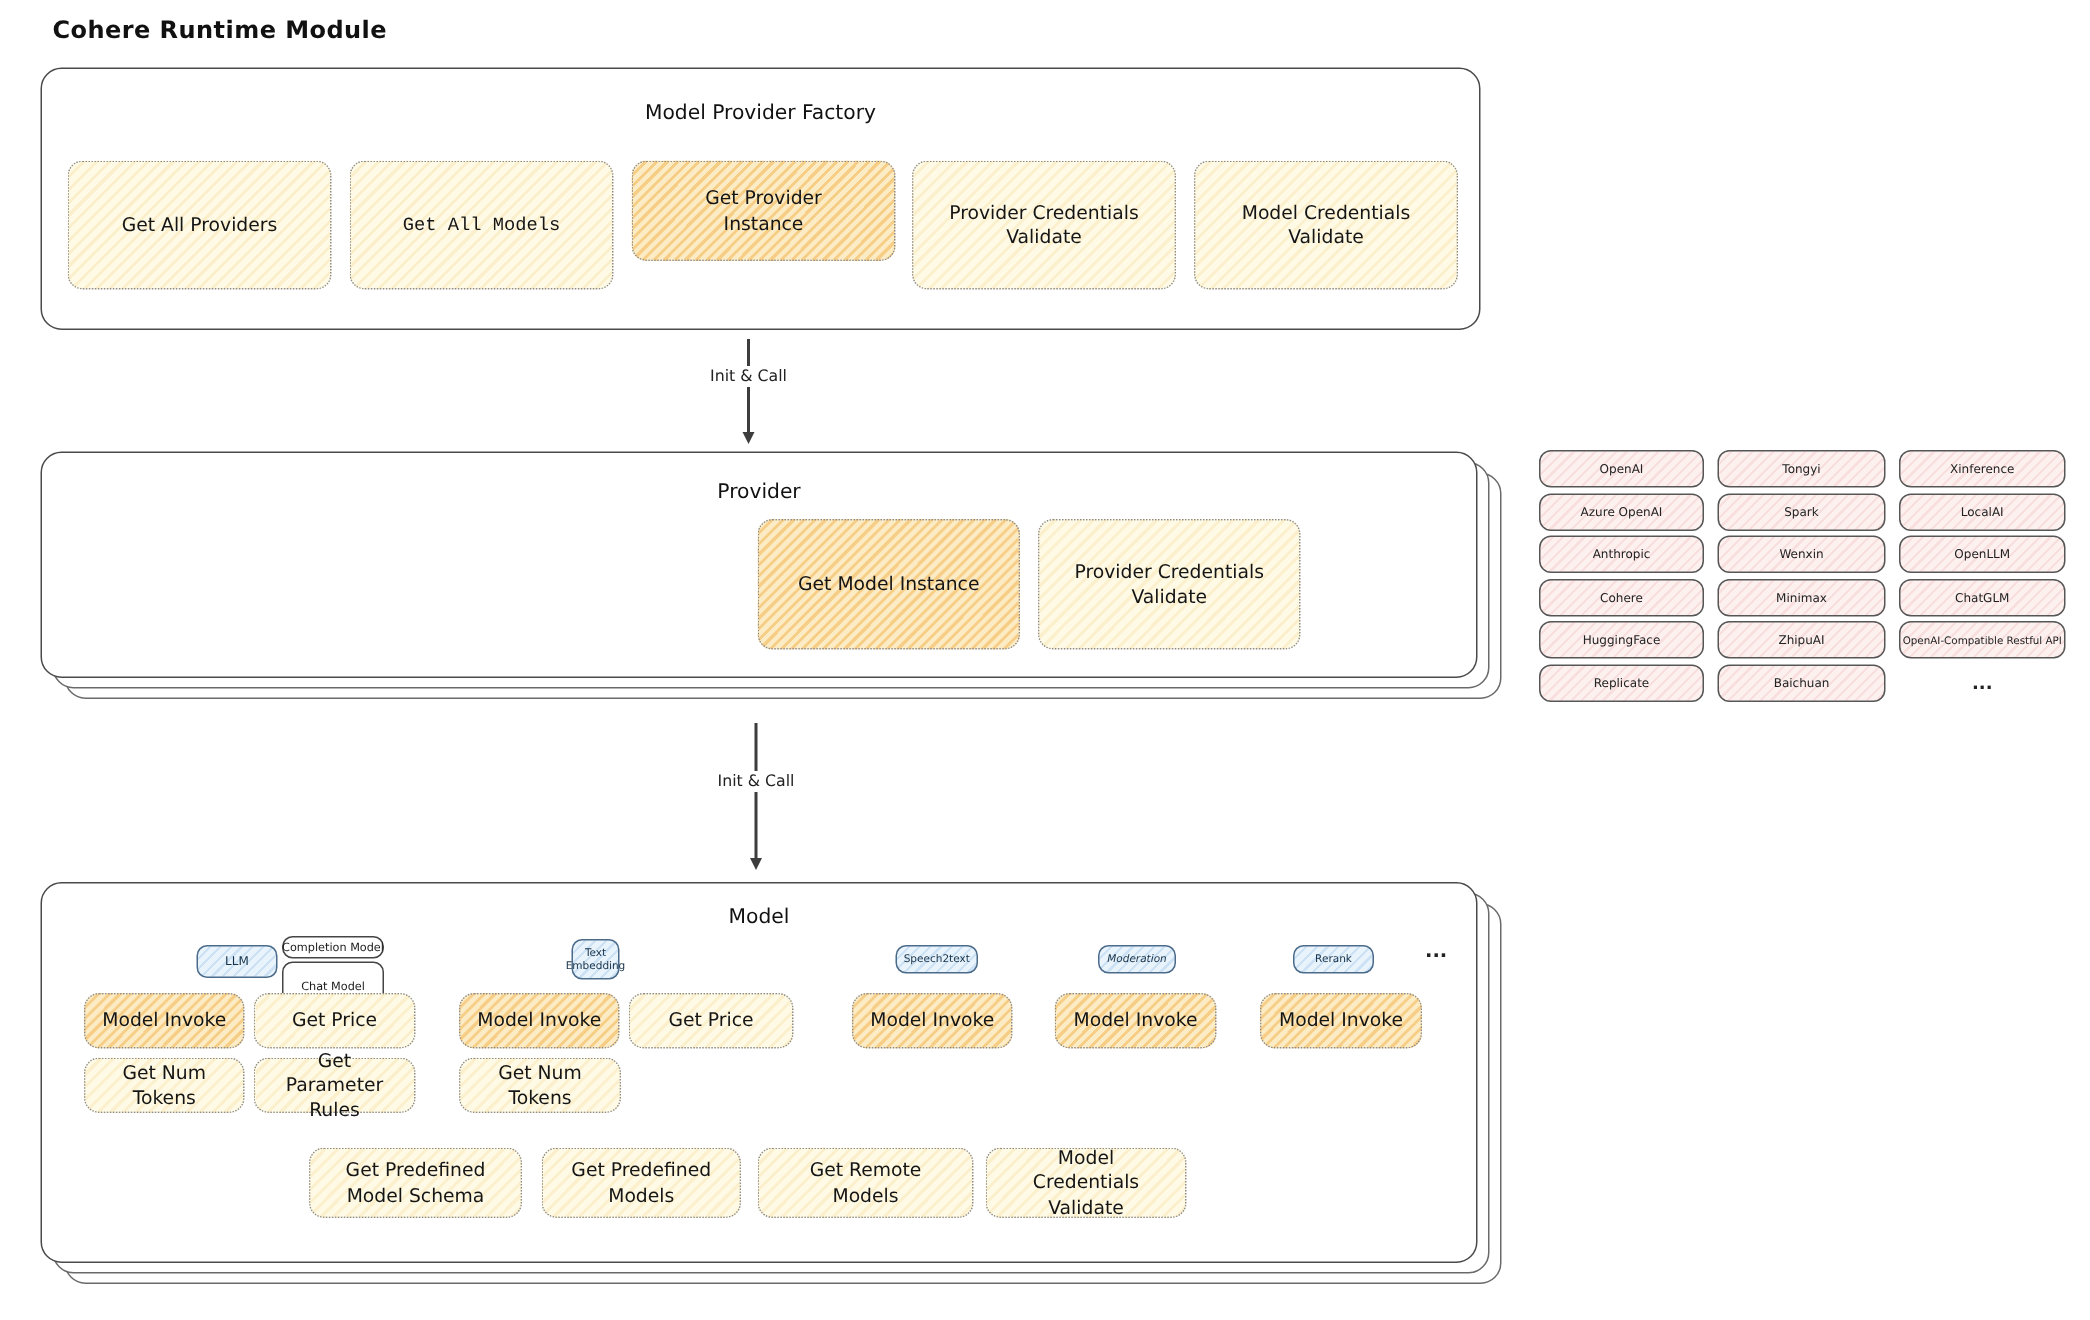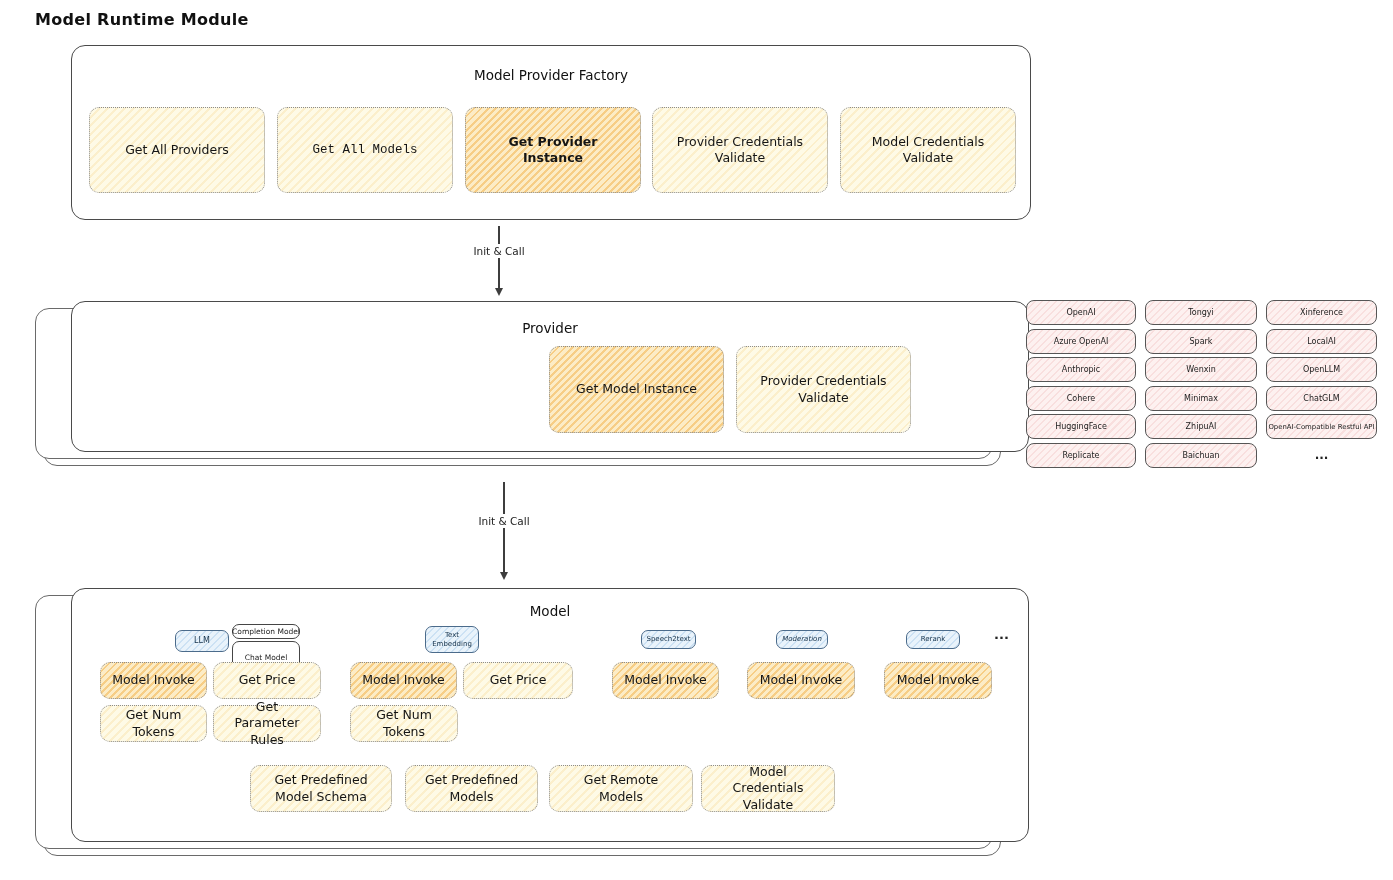--- a/index.html
+++ b/index.html
@@ -2,21 +2,21 @@
 <html><head>
 <meta charset="utf-8">
 <style>
   * { margin:0; padding:0; box-sizing:border-box; }
   html,body { background:#ffffff; }
   body { font-family:"DejaVu Sans","Liberation Sans",sans-serif; color:#1b1b1b; }
   #canvas { position:relative; width:1393px; height:880px; background:#ffffff; overflow:hidden; }
 
   .page-title { position:absolute; left:35px; top:10px; font-size:16px; font-weight:bold; color:#111; letter-spacing:0.3px; }
 
-  .frame { position:absolute; background:#fff; border:1.6px solid #4a4a4a; border-radius:14px;margin-left:44px; }
+  .frame { position:absolute; background:#fff; border:1.6px solid #4a4a4a; border-radius:14px; }
   .stack-layer { position:absolute; background:#fff; border:1.4px solid #6a6a6a; border-radius:14px; }
   .frame-title { position:absolute; left:0; width:100%; text-align:center; font-size:13.5px; color:#111; }
 
   .btn { position:absolute; display:flex; align-items:center; justify-content:center; text-align:center;
          border:1.4px dotted #8c8c8c; border-radius:10px; font-size:12.5px; line-height:1.3; color:#151515; padding:2px 10px; }
   .cream { background-color:#fefae6;
            background-image:repeating-linear-gradient(135deg, rgba(243,195,96,0.20) 0px, rgba(243,195,96,0.20) 2px, transparent 2px, transparent 6px); }
   .hl    { background-color:#fcecc6;
            background-image:repeating-linear-gradient(135deg, rgba(240,163,44,0.42) 0px, rgba(240,163,44,0.42) 2px, transparent 2px, transparent 5px); }
 
@@ -38,27 +38,27 @@
           background-image:repeating-linear-gradient(135deg, rgba(130,180,225,0.28) 0px, rgba(130,180,225,0.28) 1.5px, transparent 1.5px, transparent 5px); }
   .wtag { position:absolute; border:1.1px solid #454545; border-radius:7px; background:#fff; font-size:7.5px; color:#1b1b1b;
           display:flex; align-items:center; justify-content:center; white-space:nowrap; }
   .dots { position:absolute; font-size:13px; font-weight:bold; color:#222; }
 </style>
 </head>
 <body>
 
 <div id="canvas">
 
-  <div class="page-title">Model Runtime Module</div>
+  <div class="page-title">Cohere Runtime Module</div>
 
   <div class="frame" style="left:27px; top:45px; width:960px; height:175px;">
     <div class="frame-title" style="top:21px;">Model Provider Factory</div>
     <div class="btn cream" style="left:17px;  top:61px; width:176px; height:86px;">Get All Providers</div>
     <div class="btn cream" style="left:205px; top:61px; width:176px; height:86px;font-family:Liberation Mono, monospace;">Get All Models</div>
-    <div class="btn hl" style="left:393px; top:61px; width:176px; height:86px; padding:2px 28px;font-weight:bold;">Get Provider Instance</div>
+    <div class="btn hl" style="left:393px; top:61px; width:176px; height:67px; padding:2px 28px;">Get Provider Instance</div>
     <div class="btn cream" style="left:580px; top:61px; width:176px; height:86px; padding:2px 22px;">Provider Credentials Validate</div>
     <div class="btn cream" style="left:768px; top:61px; width:176px; height:86px; padding:2px 22px;">Model Credentials Validate</div>
   </div>
 
   <div class="arrow" style="left:449px; top:226px; height:70px;">
     <div class="seg" style="height:18px;"></div>
     <div class="albl">Init &amp; Call</div>
     <div class="seg" style="flex:1;"></div>
     <div class="head"></div>
   </div>
@@ -100,21 +100,21 @@
   </div>
 
   <div class="stack-layer" style="left:43px; top:602px; width:958px; height:254px;"></div>
   <div class="stack-layer" style="left:35px; top:595px; width:958px; height:254px;"></div>
   <div class="frame" style="left:27px; top:588px; width:958px; height:254px;">
     <div class="frame-title" style="top:14px;">Model</div>
 
     <div class="btag" style="left:103px; top:41px; width:54px; height:22px; font-size:8px;">LLM</div>
     <div class="wtag" style="left:160px; top:35px; width:68px; height:15px;">Completion Model</div>
     <div class="wtag" style="left:160px; top:52px; width:68px; height:33px;">Chat Model</div>
-    <div class="btag" style="left:353px; top:37px; width:54px; height:27px;">Text Embedding</div>
+    <div class="btag" style="left:353px; top:37px; width:32px; height:27px;">Text Embedding</div>
     <div class="btag" style="left:569px; top:41px; width:55px; height:19px;">Speech2text</div>
     <div class="btag" style="left:704px; top:41px; width:52px; height:19px;font-style:italic;">Moderation</div>
     <div class="btag" style="left:834px; top:41px; width:54px; height:19px;">Rerank</div>
     <div class="dots" style="left:922px; top:38px;">...</div>
 
     <div class="btn hl" style="left:28px;  top:73px; width:107px; height:37px;">Model Invoke</div>
     <div class="btn cream" style="left:141px; top:73px; width:108px; height:37px;">Get Price</div>
     <div class="btn hl" style="left:278px; top:73px; width:107px; height:37px;">Model Invoke</div>
     <div class="btn cream" style="left:391px; top:73px; width:110px; height:37px;">Get Price</div>
     <div class="btn hl" style="left:540px; top:73px; width:107px; height:37px;">Model Invoke</div>

